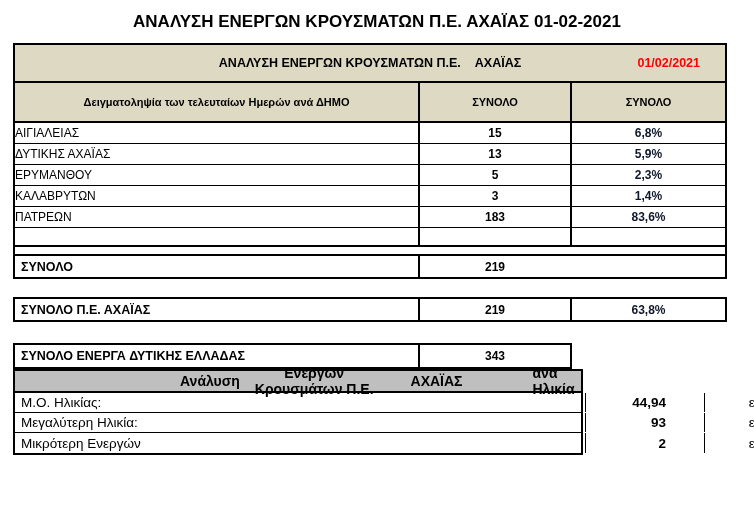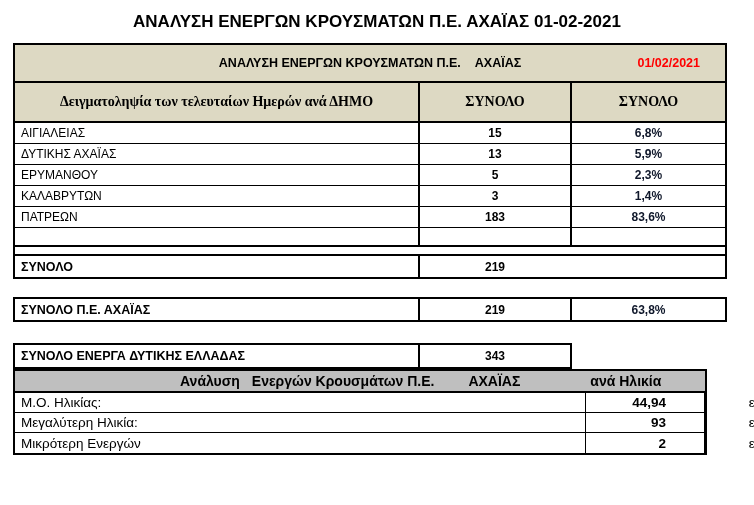--- a/index.html
+++ b/index.html
@@ -22,45 +22,45 @@
     position:relative; display:flex; align-items:center; justify-content:center;
     font-size:12.5px; font-weight:bold; white-space:pre;
   }
   .mt-date { position:absolute; right:25px; color:#ff0000; }
   .gap-sm { margin-left:14px; }
   .grid3 { display:grid; grid-template-columns:403px 152px 155px; }
   .grid2 { display:grid; grid-template-columns:403px 152px; }
   .mt-head2 { height:40px; background:#ddd9c3; border-bottom:2px solid #000; }
   .cell { display:flex; align-items:center; font-size:12px; overflow:hidden; }
   .cdiv { border-left:2px solid #000; }
-  .colhead { justify-content:center; font-weight:bold; font-size:14px; text-align:center;font-family:Liberation Serif, serif; }
+  .colhead { justify-content:center; font-weight:bold; font-size:11px; text-align:center; }
   .row { height:21px; border-bottom:1px solid #000; }
   .row:last-child, .row-empty { border-bottom:none; }
   .row-empty { height:17px; }
-  .name { padding-left:6px; }
+  .name { }
   .num { justify-content:center; font-weight:bold; }
   .pct { justify-content:center; font-weight:bold; color:#0f172a; }
   
   .side-spacer { margin-left:13px; width:714px; height:7px;
     border-left:2px solid #000; border-right:2px solid #000; }
   
   .box { margin-left:13px; border:2px solid #000; }
   .box3 { width:714px; }
   .box2 { width:559px; }
   .box-row { height:21px; }
   .box-row-tall { height:22px; }
   .lblrow { padding-left:6px; font-size:12.5px; font-weight:bold; white-space:pre; }
   .mt18 { margin-top:18px; } .mt21 { margin-top:21px; } .mt29 { margin-top:29px; }
   
-  .age-table { margin:0 0 0 13px; width:694px; border:2px solid #000; }
+  .age-table { margin:0 0 0 13px; width:570px; border:2px solid #000; }
   .age-head {
     height:22px; background:#bfbfbf; border-bottom:2px solid #000;
     display:flex; align-items:center; font-size:14px; font-weight:bold;
   }
-  .ah1 { margin-left:165px; } .ah2 { margin-left:12px; }
+  .ah1 { margin-left:165px; } .ah2 { margin-left:12px;text-align:center; }
   .ah3 { margin-left:34px; } .ah4 { margin-left:70px; }
   .age-grid { display:grid; grid-template-columns:538px 87px 85px;gap:32px; }
   .age-row { height:20px; border-bottom:1px solid #000; }
   .age-row:last-child { border-bottom:none; }
   .acell { display:flex; align-items:center; font-size:13.5px; overflow:hidden; }
   .adiv { border-left:1px solid #000; }
   .age-label { padding-left:6px; }
   .age-value { justify-content:flex-end; padding-right:6px; font-weight:bold; }
   .age-unit { justify-content:center;padding-left:32px; }
 </style>

